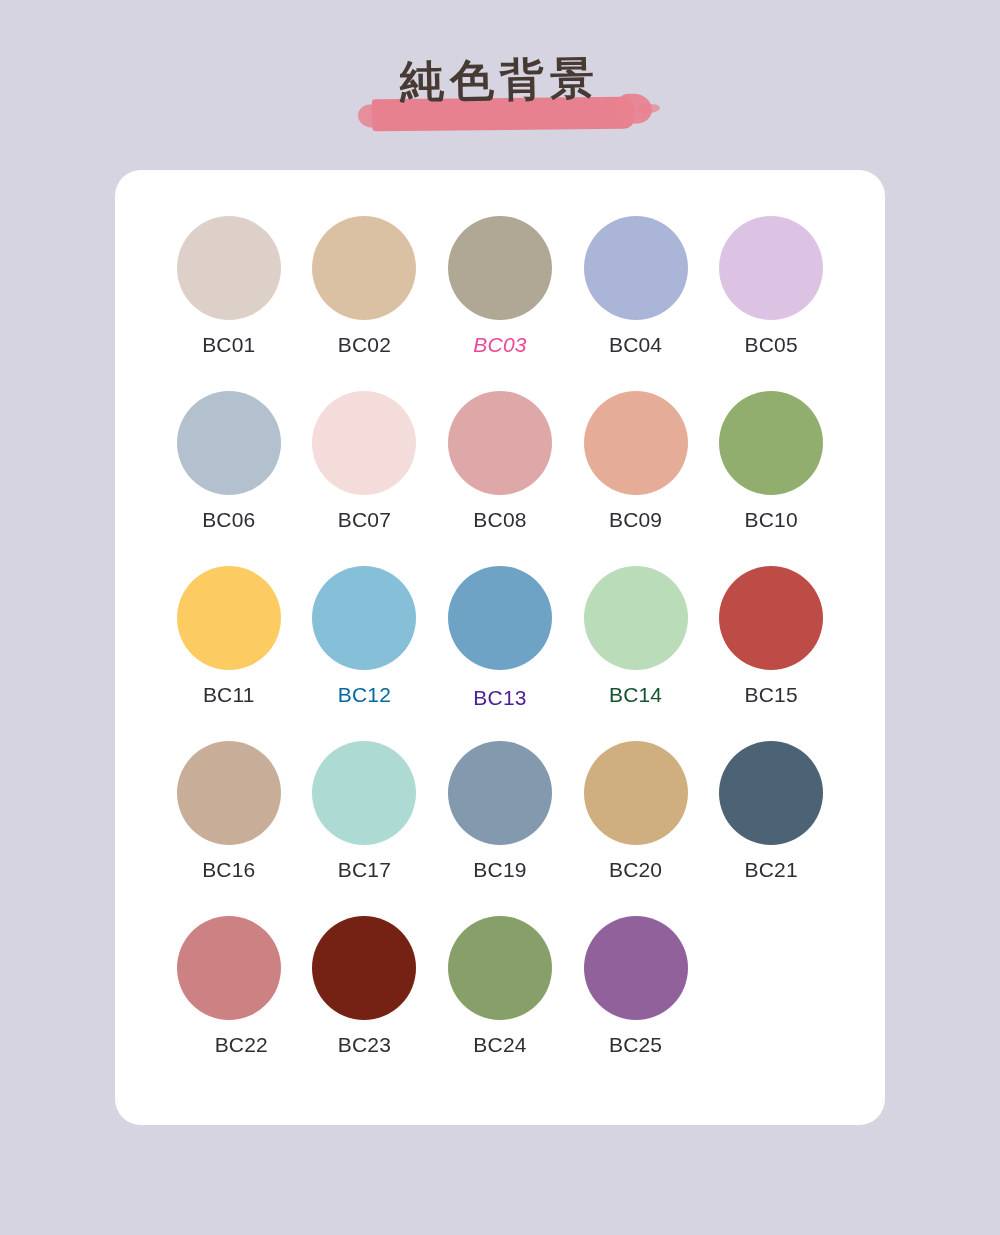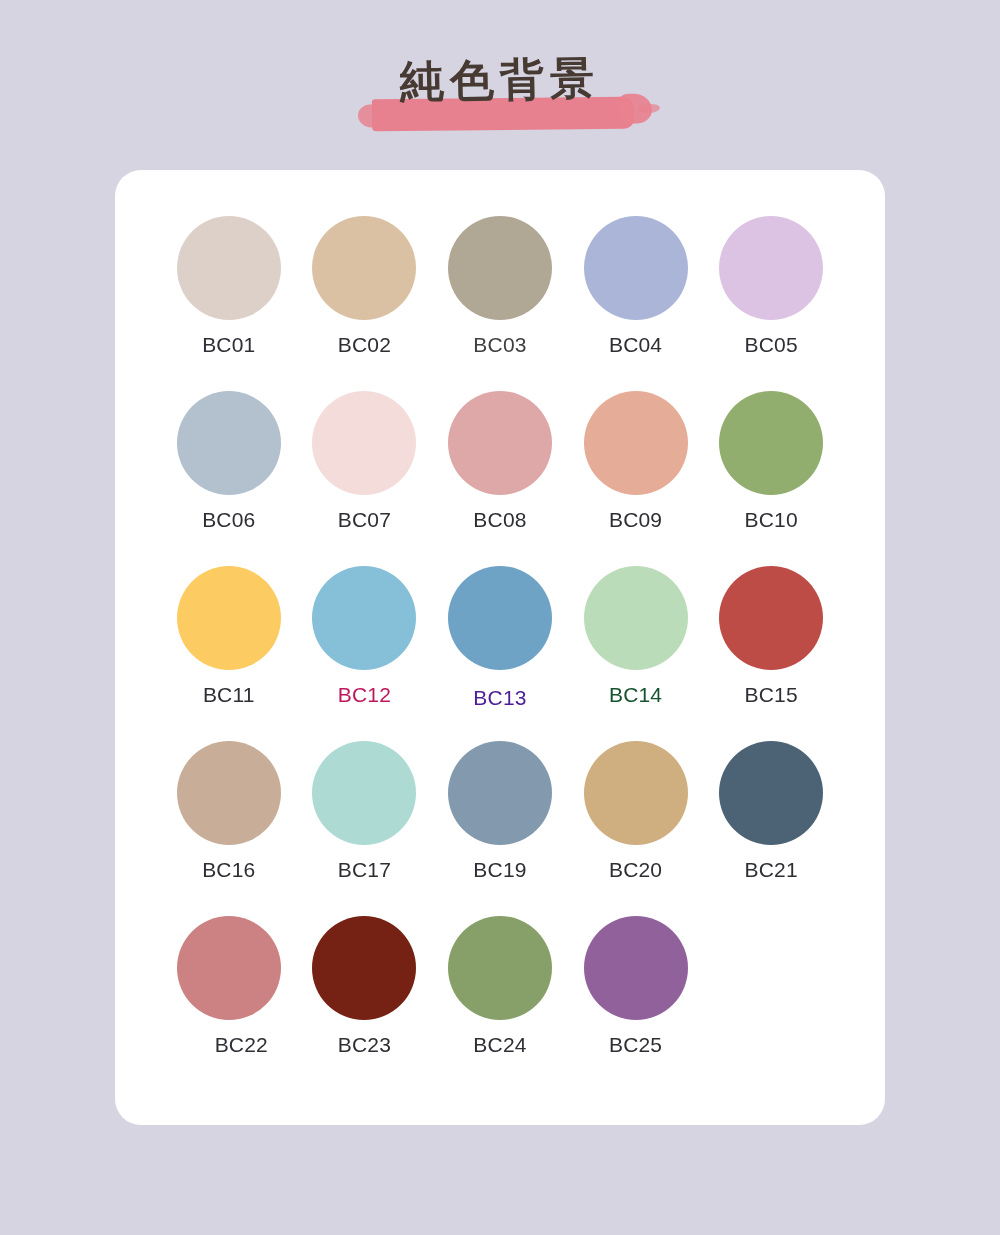--- a/index.html
+++ b/index.html
@@ -139,21 +139,21 @@
       <div class="swatch">
         <div class="swatch-dot" style="background: rgb(221, 208, 200);"></div>
         <div class="swatch-label" style="color: rgb(46, 47, 53);">BC01</div>
       </div>
       <div class="swatch">
         <div class="swatch-dot" style="background: rgb(219, 193, 164);"></div>
         <div class="swatch-label" style="color: rgb(46, 47, 53);">BC02</div>
       </div>
       <div class="swatch">
         <div class="swatch-dot" style="background: rgb(176, 167, 149);"></div>
-        <div class="swatch-label" style="color: #404040;">BC03</div>
+        <div class="swatch-label" style="color: #ec4899; font-style: italic;">BC03</div>
       </div>
       <div class="swatch">
         <div class="swatch-dot" style="background: rgb(170, 181, 215);"></div>
         <div class="swatch-label" style="color: rgb(46, 47, 53);">BC04</div>
       </div>
       <div class="swatch">
         <div class="swatch-dot" style="background: rgb(220, 195, 227);"></div>
         <div class="swatch-label" style="color: rgb(46, 47, 53);">BC05</div>
       </div>
       <div class="swatch">
@@ -175,21 +175,21 @@
       <div class="swatch">
         <div class="swatch-dot" style="background: rgb(146, 174, 110);"></div>
         <div class="swatch-label" style="color: rgb(46, 47, 53);">BC10</div>
       </div>
       <div class="swatch">
         <div class="swatch-dot" style="background: rgb(252, 204, 99);"></div>
         <div class="swatch-label" style="color: rgb(46, 47, 53);">BC11</div>
       </div>
       <div class="swatch">
         <div class="swatch-dot" style="background: rgb(133, 191, 216);"></div>
-        <div class="swatch-label" style="color: #be185d;">BC12</div>
+        <div class="swatch-label" style="color: #0369a1;">BC12</div>
       </div>
       <div class="swatch">
         <div class="swatch-dot" style="background: rgb(110, 163, 198);"></div>
         <div class="swatch-label" style="color: #4c1d95; margin-top: 17px;">BC13</div>
       </div>
       <div class="swatch">
         <div class="swatch-dot" style="background: rgb(187, 220, 185);"></div>
         <div class="swatch-label" style="color: #14532d;">BC14</div>
       </div>
       <div class="swatch">

